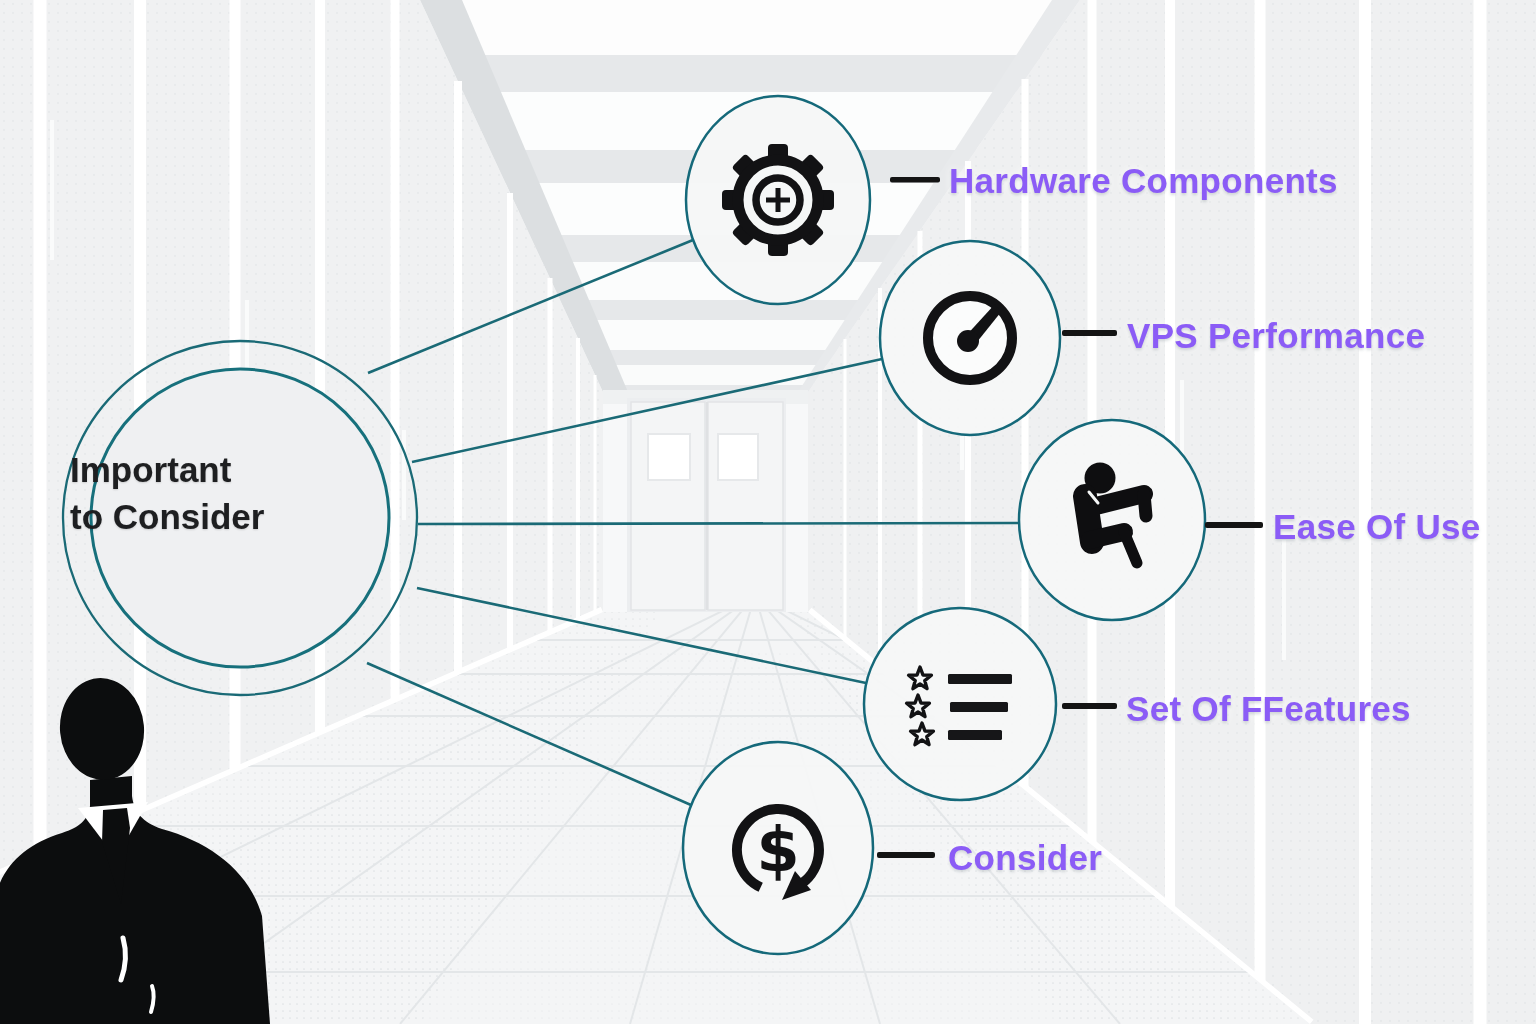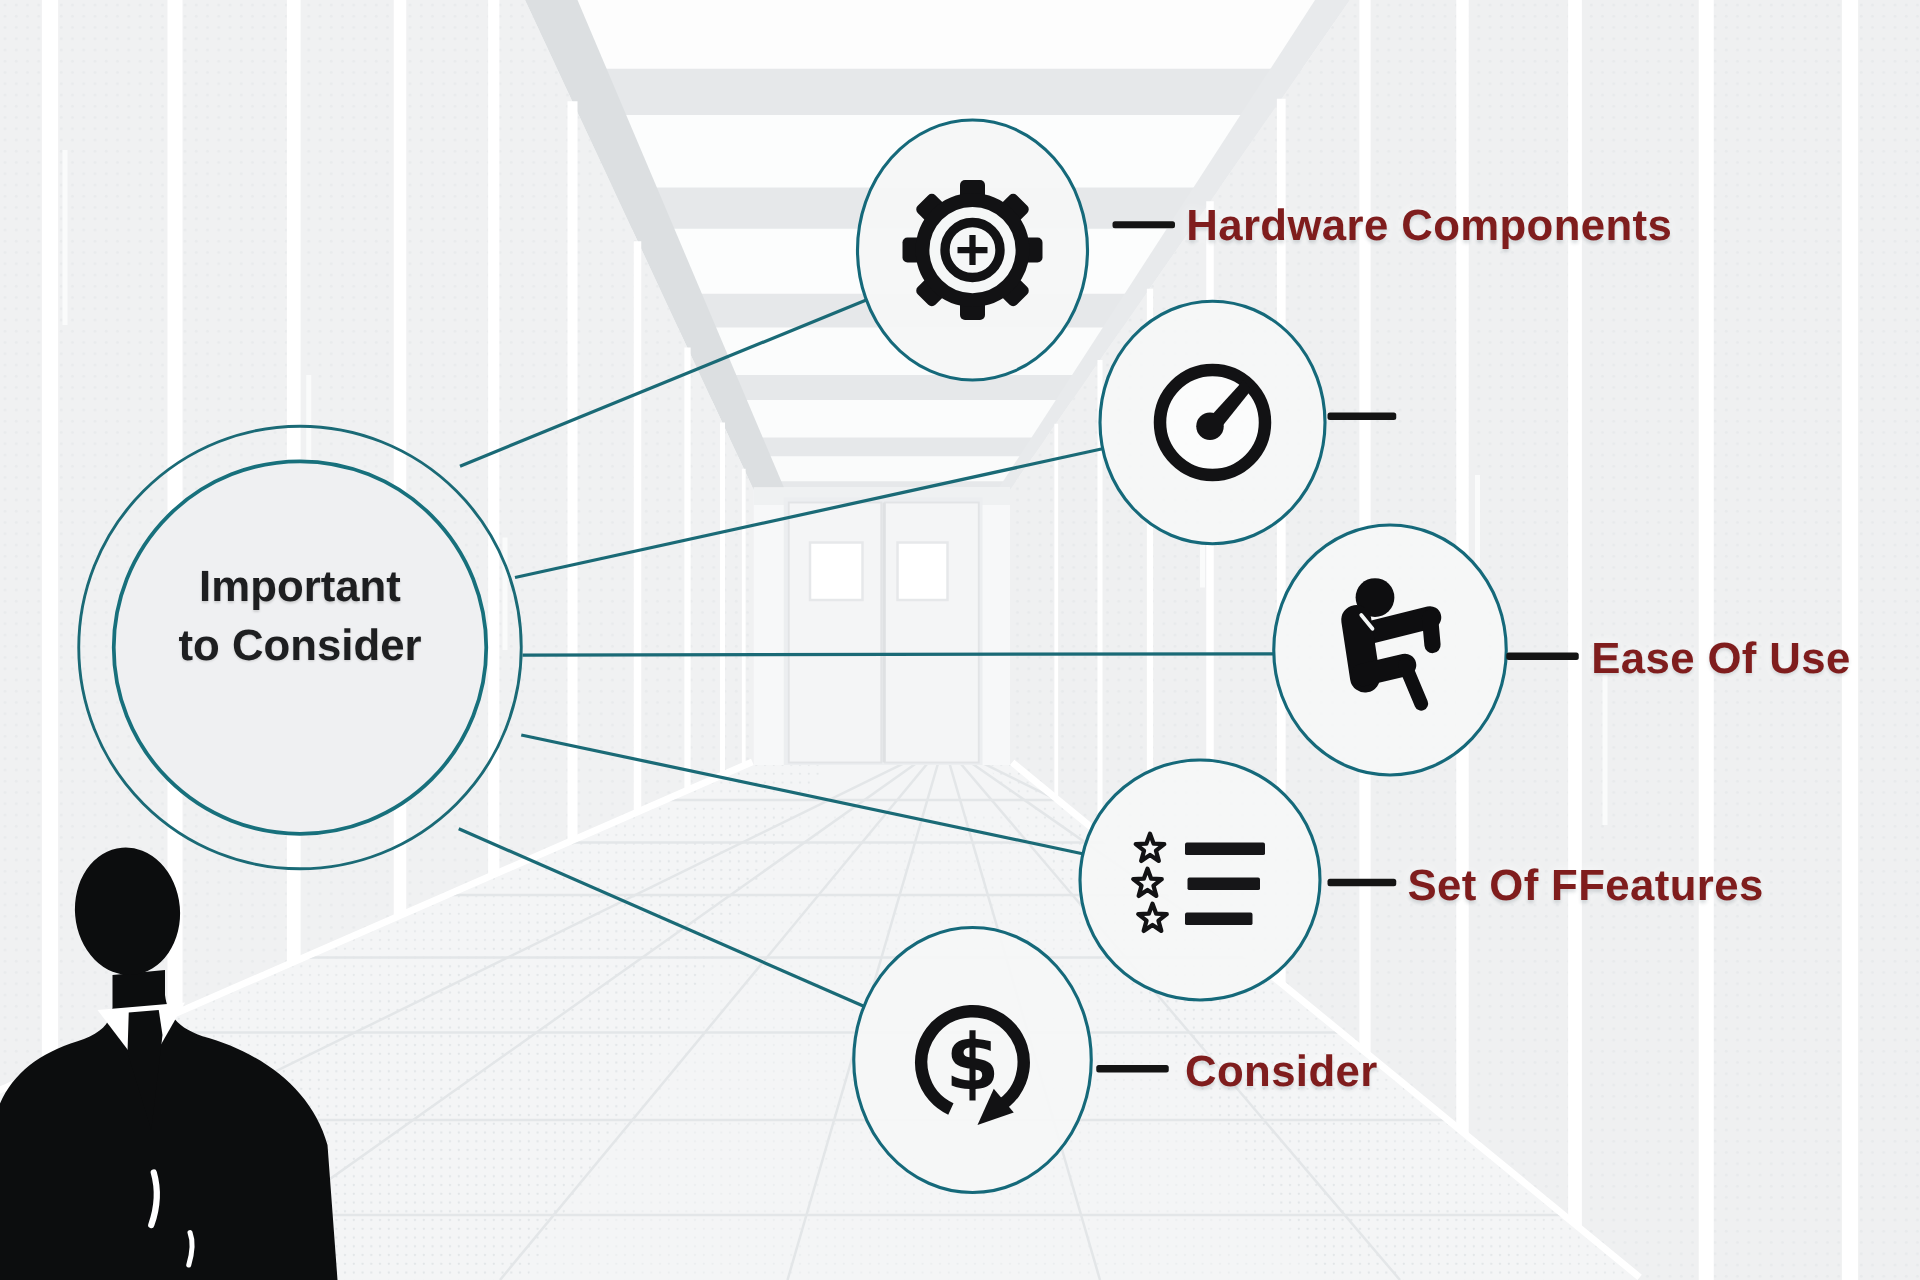--- a/index.html
+++ b/index.html
@@ -3,25 +3,25 @@
 <meta charset="utf-8">
 <style>
   html,body{margin:0;padding:0;background:#d8dadc;}
   .stage{
     position:relative;width:1536px;height:1024px;overflow:hidden;
     background:#f2f3f4;font-family:"Liberation Sans","DejaVu Sans",sans-serif;
   }
   .stage svg.scene{position:absolute;left:0;top:0;width:1536px;height:1024px;display:block;}
   .node-label{
     position:absolute;transform:translateY(-50%);
-    font-size:35px;font-weight:bold;color:#7f1d1d;letter-spacing:.3px;white-space:nowrap;
+    font-size:35px;font-weight:bold;color:#8b5cf6;letter-spacing:.3px;white-space:nowrap;
     text-shadow:0 2px 3px rgba(40,60,70,.18), 0 0 9px rgba(255,255,255,.85);
   }
   .center-title{
-    position:absolute;left:70px;top:446px;width:340px;text-align:center;
+    position:absolute;left:70px;top:446px;width:340px;text-align:left;
     font-size:35px;font-weight:bold;color:#1e1f21;line-height:47px;
     text-shadow:0 1px 2px rgba(0,0,0,.15);
   }
   .center-title div{white-space:nowrap;}
 </style>
 </head>
 <body>
 
 <div class="stage">
 
@@ -234,16 +234,17 @@
     <path d="M 152,986 C 155,994 154,1002 151,1012" stroke="#ffffff" stroke-width="4" fill="none" stroke-linecap="round"></path>
   </g>
 </svg>
 
   <div class="center-title">
     <div>Important</div>
     <div>to Consider</div>
   </div>
 
   <div class="node-label" style="left:949px;top:181px">Hardware Components</div>
+  <div class="node-label" style="left:1127px;top:336px">VPS Performance</div>
   <div class="node-label" style="left:1273px;top:527px">Ease Of Use</div>
   <div class="node-label" style="left:1126px;top:709px">Set Of FFeatures</div>
   <div class="node-label" style="left:948px;top:858px">Consider</div>
 </div>
 
 </body></html>

